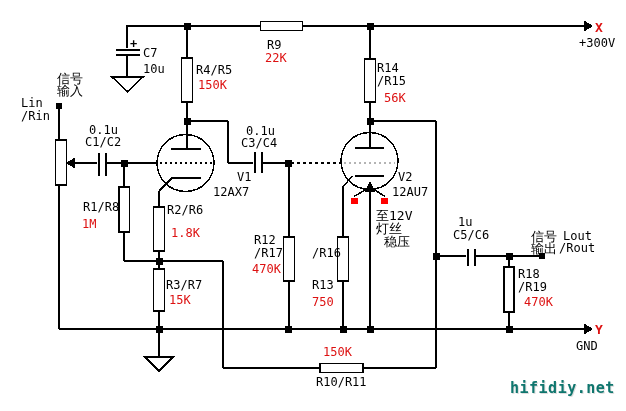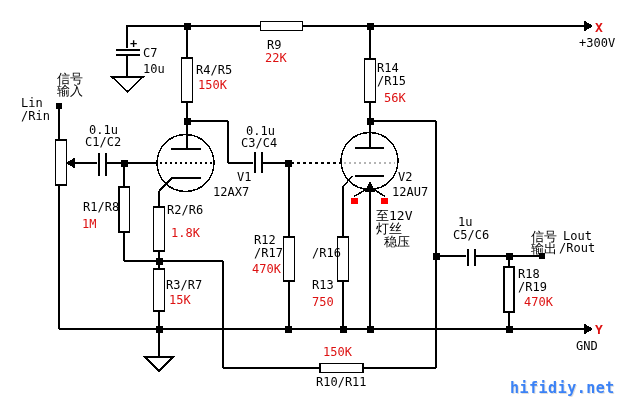--- a/index.html
+++ b/index.html
@@ -4,21 +4,21 @@
 <style>
   html,body{margin:0;padding:0;}
   body{width:626px;height:411px;position:relative;background:#ffffff;overflow:hidden;
        font-family:"DejaVu Sans Mono","Liberation Mono",monospace;}
   #stage{position:absolute;left:0;top:0;width:626px;height:411px;}
   svg{position:absolute;left:0;top:0;}
   .lbl{position:absolute;font-size:12px;line-height:1;color:#000;white-space:nowrap;}
   .cjk{font-size:13px;letter-spacing:0;}
   .red{color:#dd1111;}
   .big{font-size:13px;font-weight:bold;}
-  .wm{font-size:15px;font-weight:bold;color:#3b82f6;text-shadow:1px 1px 0 #dedede;letter-spacing:0.5px;}
+  .wm{font-size:15px;font-weight:bold;color:#0f766e;text-shadow:1px 1px 0 #dedede;letter-spacing:0.5px;}
 </style>
 </head>
 <body>
 
 <div id="stage">
 
 <svg width="626" height="411" viewBox="0 0 626 411" shape-rendering="crispEdges">
   <g stroke="#000" stroke-width="1.5" fill="none">
 
     <line x1="126" y1="26" x2="584" y2="26"></line>

